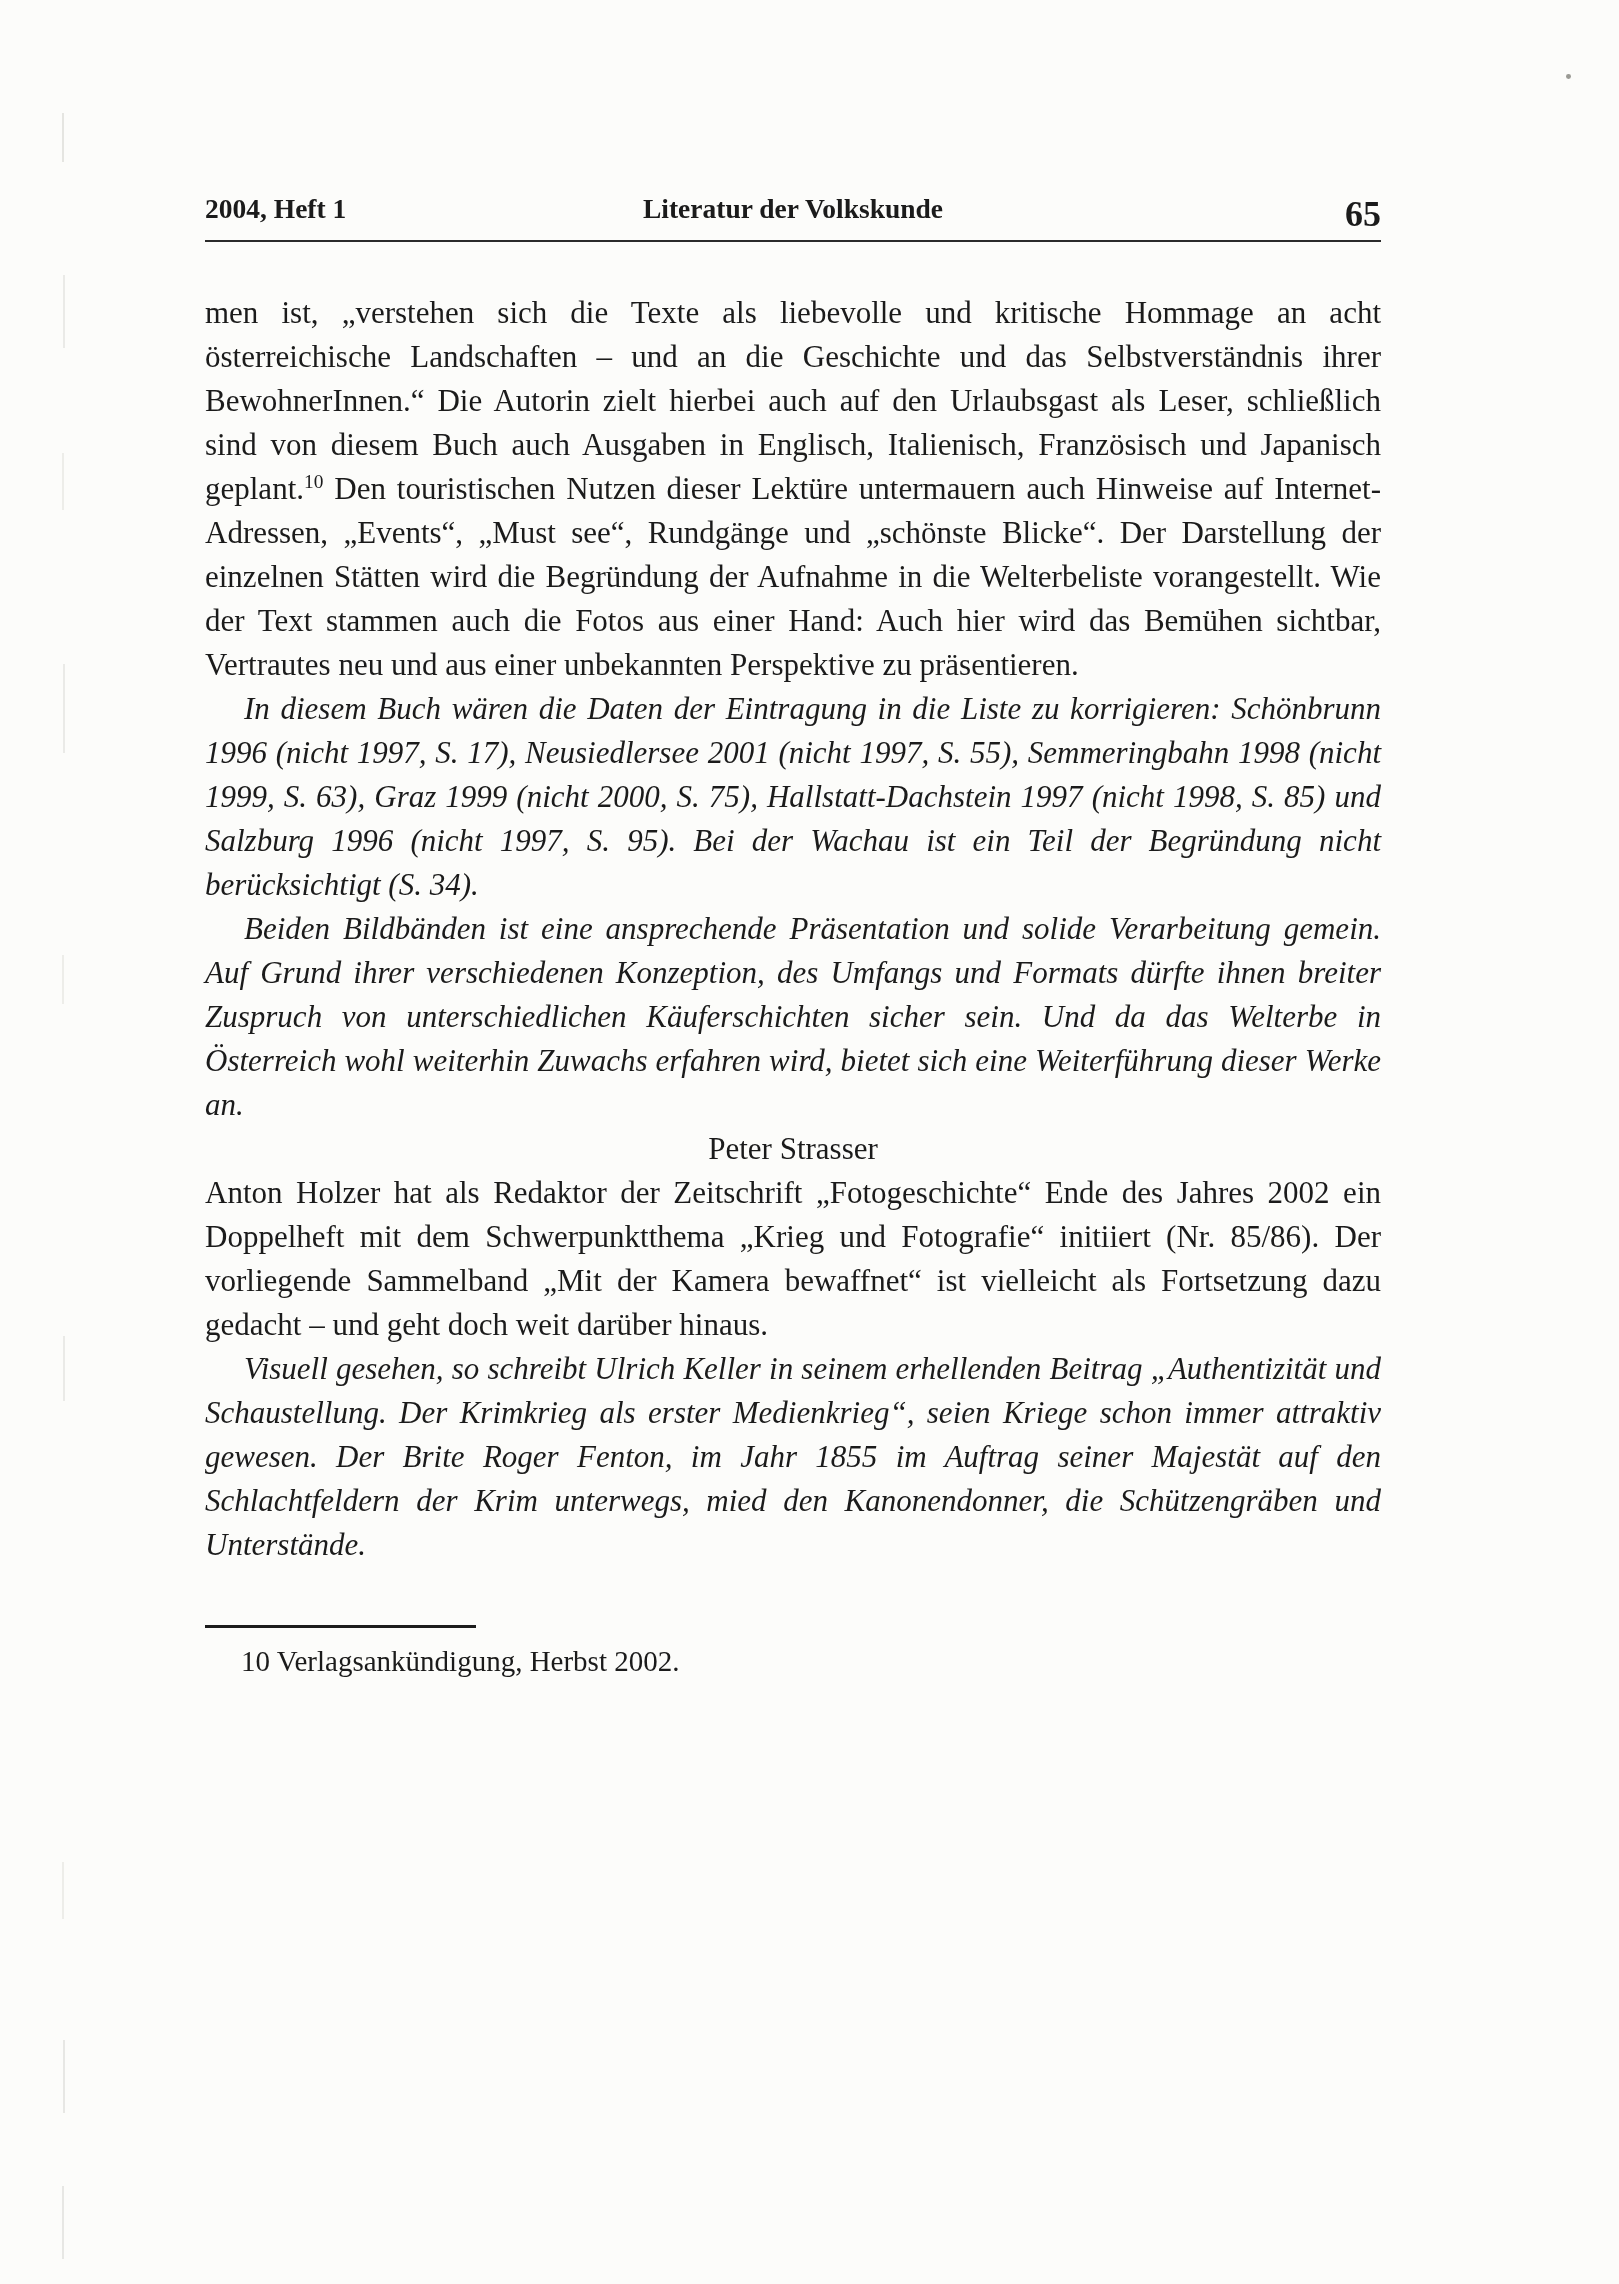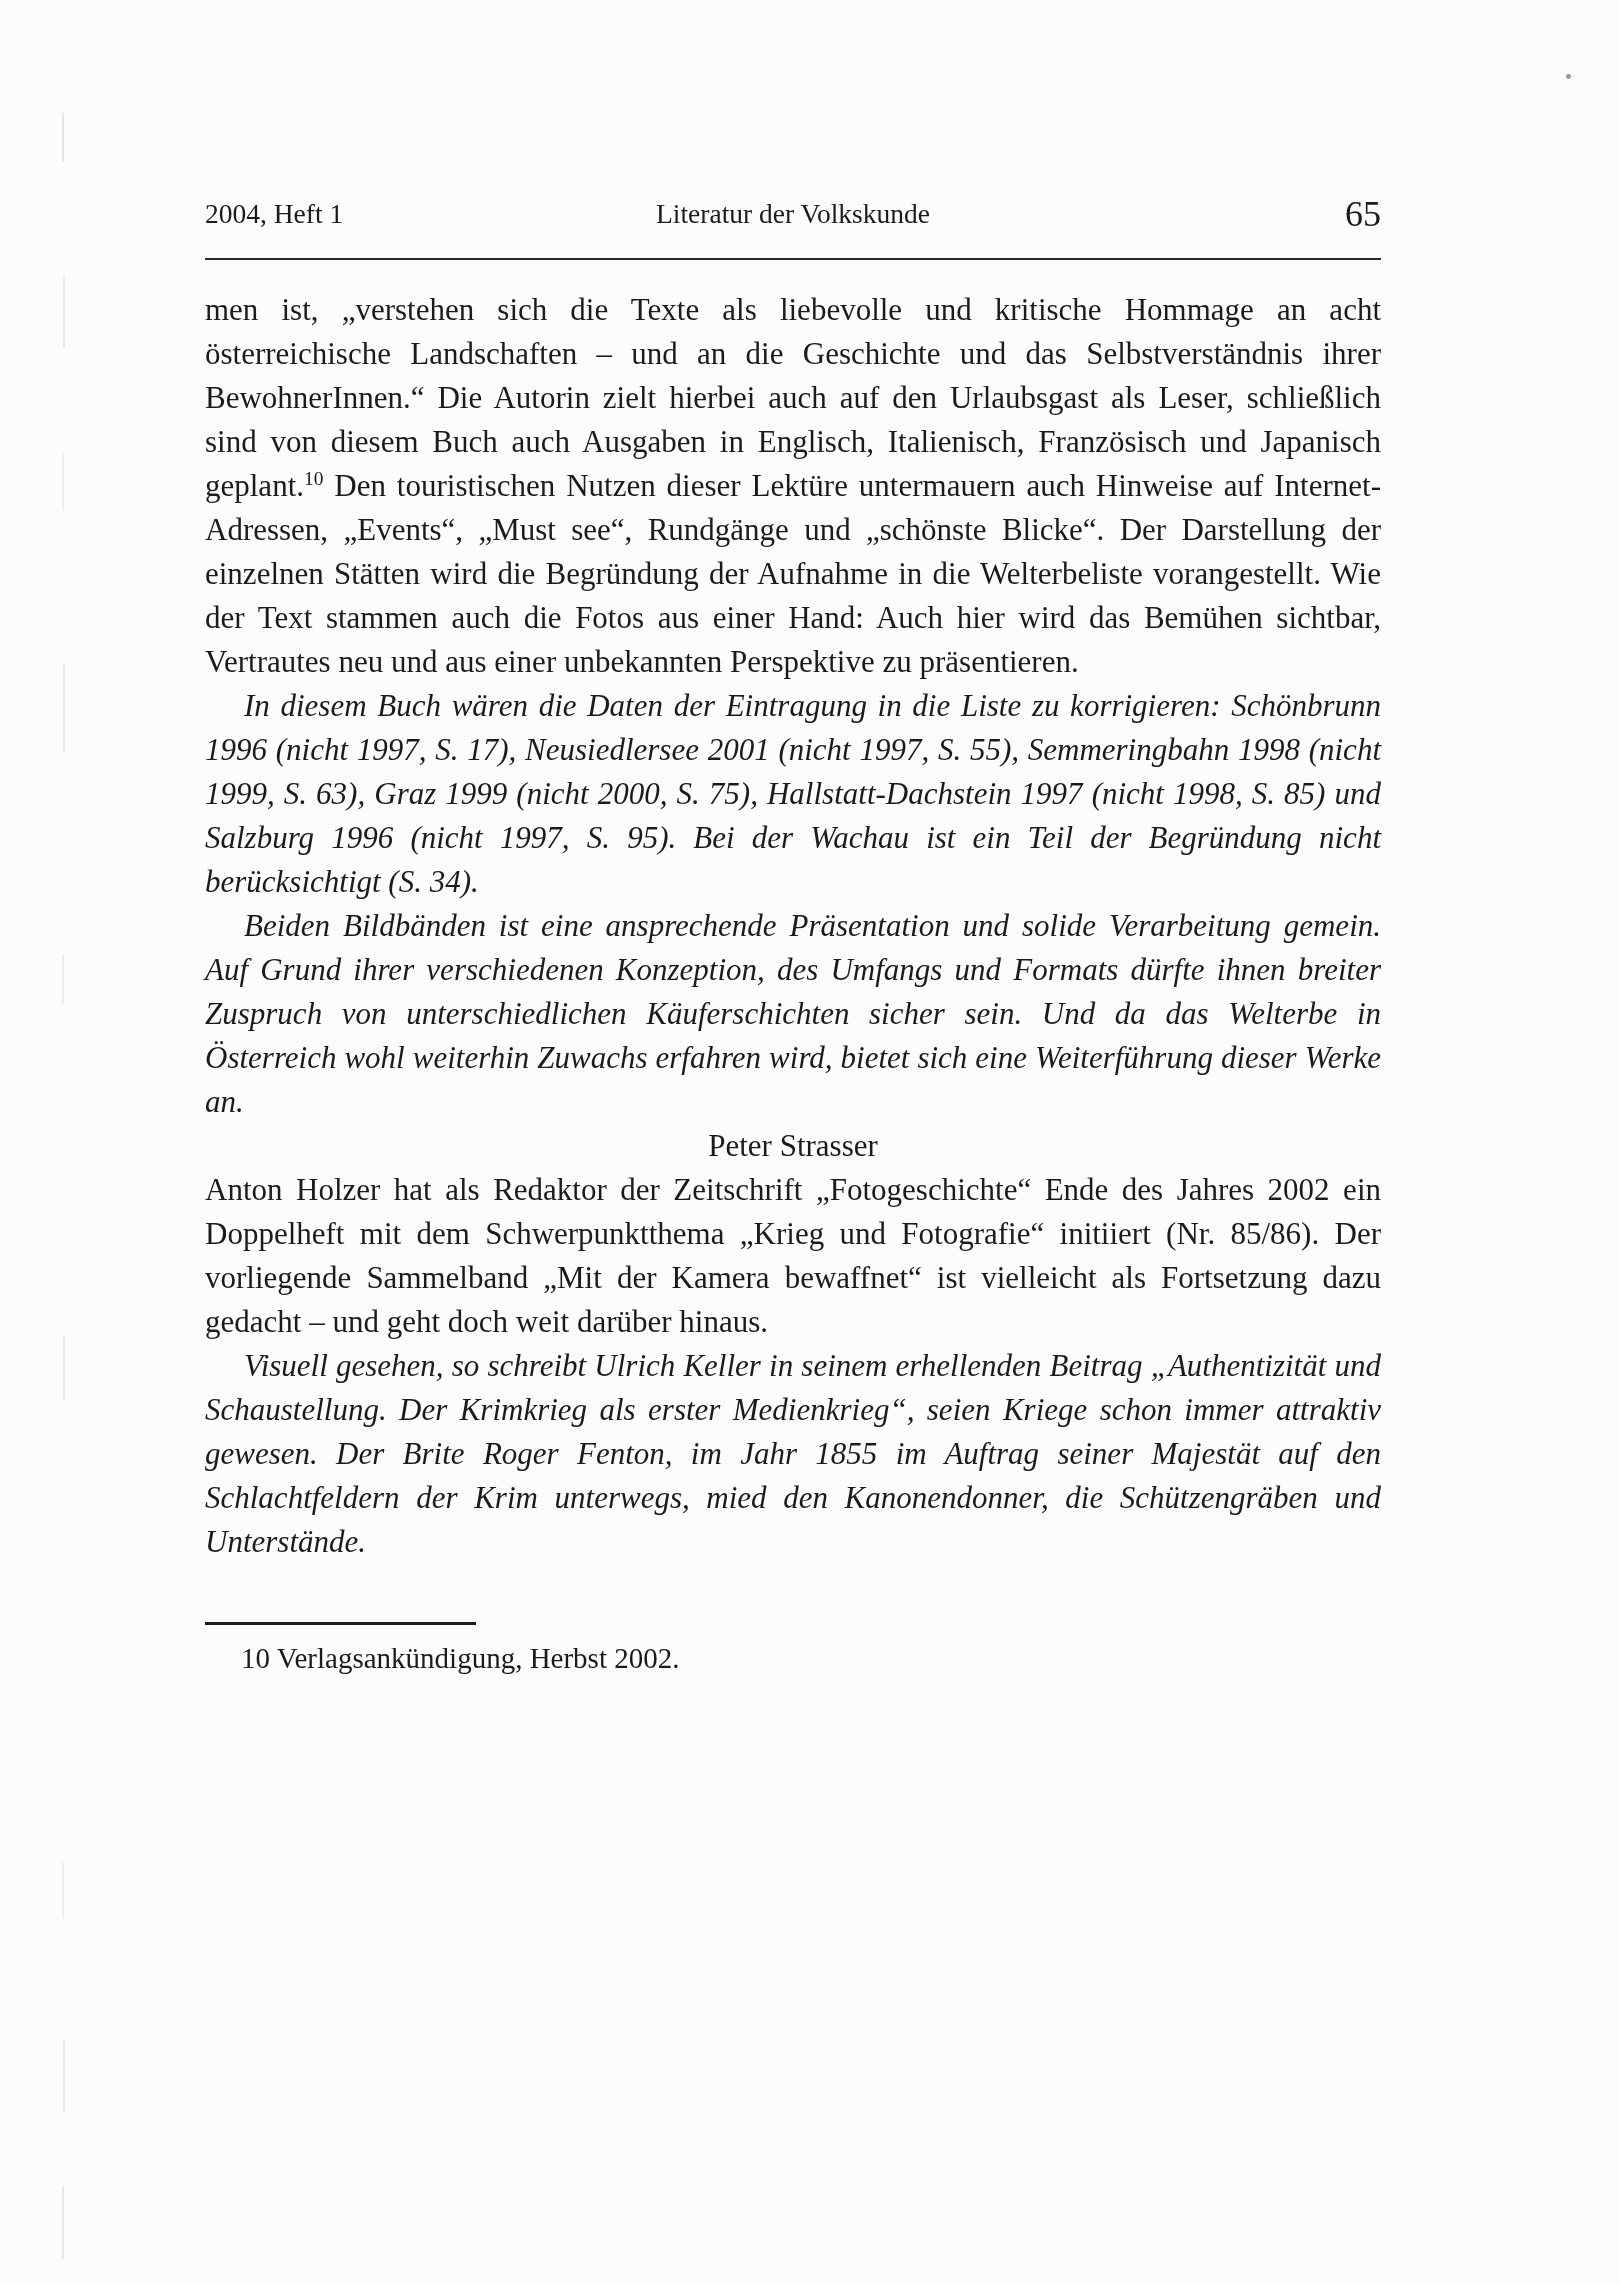--- a/index.html
+++ b/index.html
@@ -16,31 +16,32 @@
     overflow: hidden;
   }
   .page {
     position: absolute;
     left: 205px;
     top: 193px;
     width: 1176px;
   }
   .header {
     display: flex;
-    align-items: center;
+    align-items: flex-start;
     font-size: 27.5px;
-    padding-bottom: 23px;
+    padding-bottom: 5px;
     border-bottom: 2.4px solid #2b2b2b;
+    font-weight: bold;
   }
   .header .issue  { width: 267px; text-align: left; }
   .header .journal{ flex: 1; text-align: center; }
   .header .pagenum{ width: 267px; text-align: right; font-size: 36px; }
 
   .bodytext {
-    margin-top: 28px;
+    margin-top: 49px;
   }
   p.body {
     margin: 0;
     font-size: 31px;
     line-height: 44px;
     text-align: justify;
   }
   p.indent { text-indent: 39px; font-style: italic; }
   .signature {
     margin: 0;

